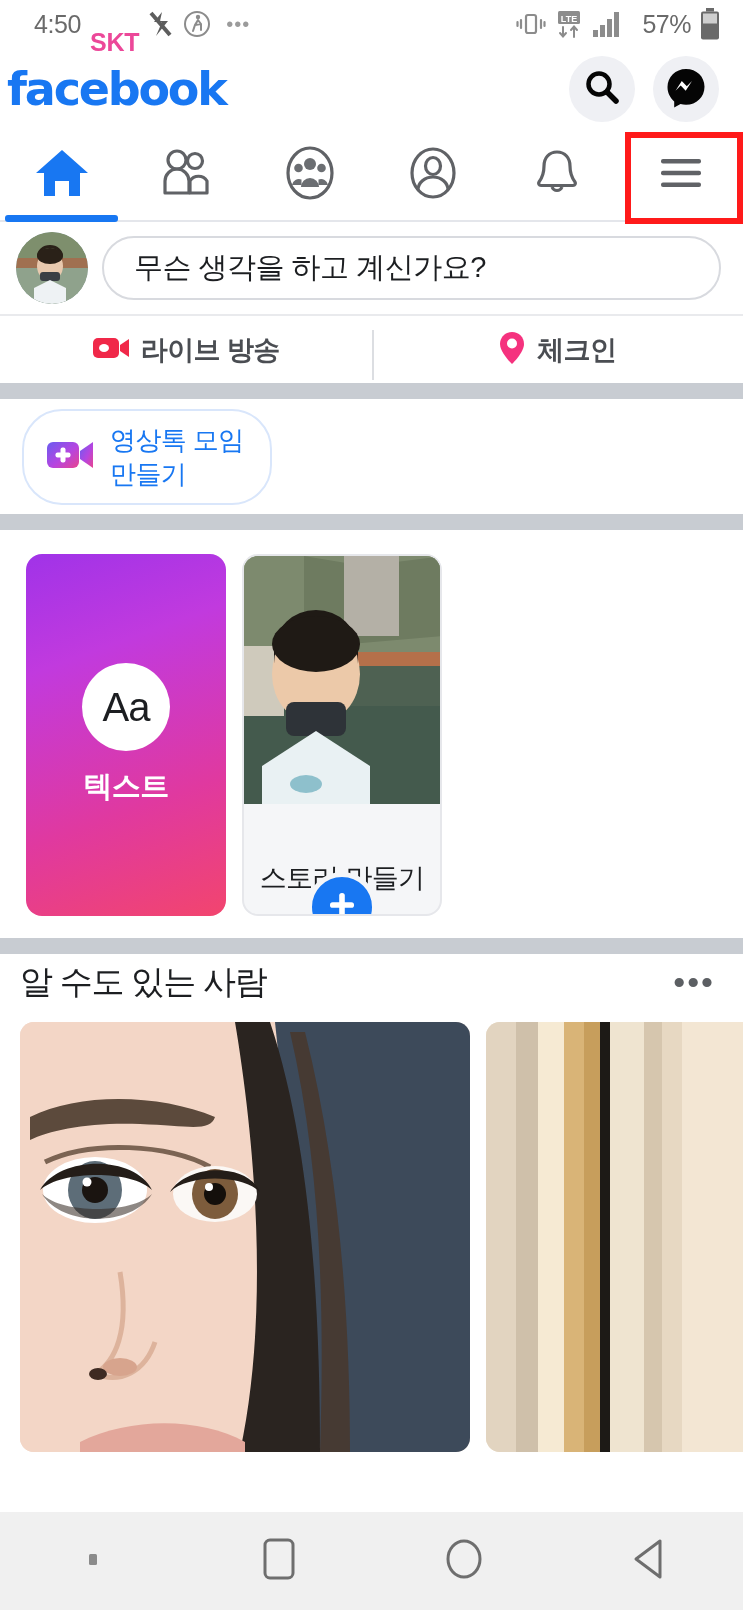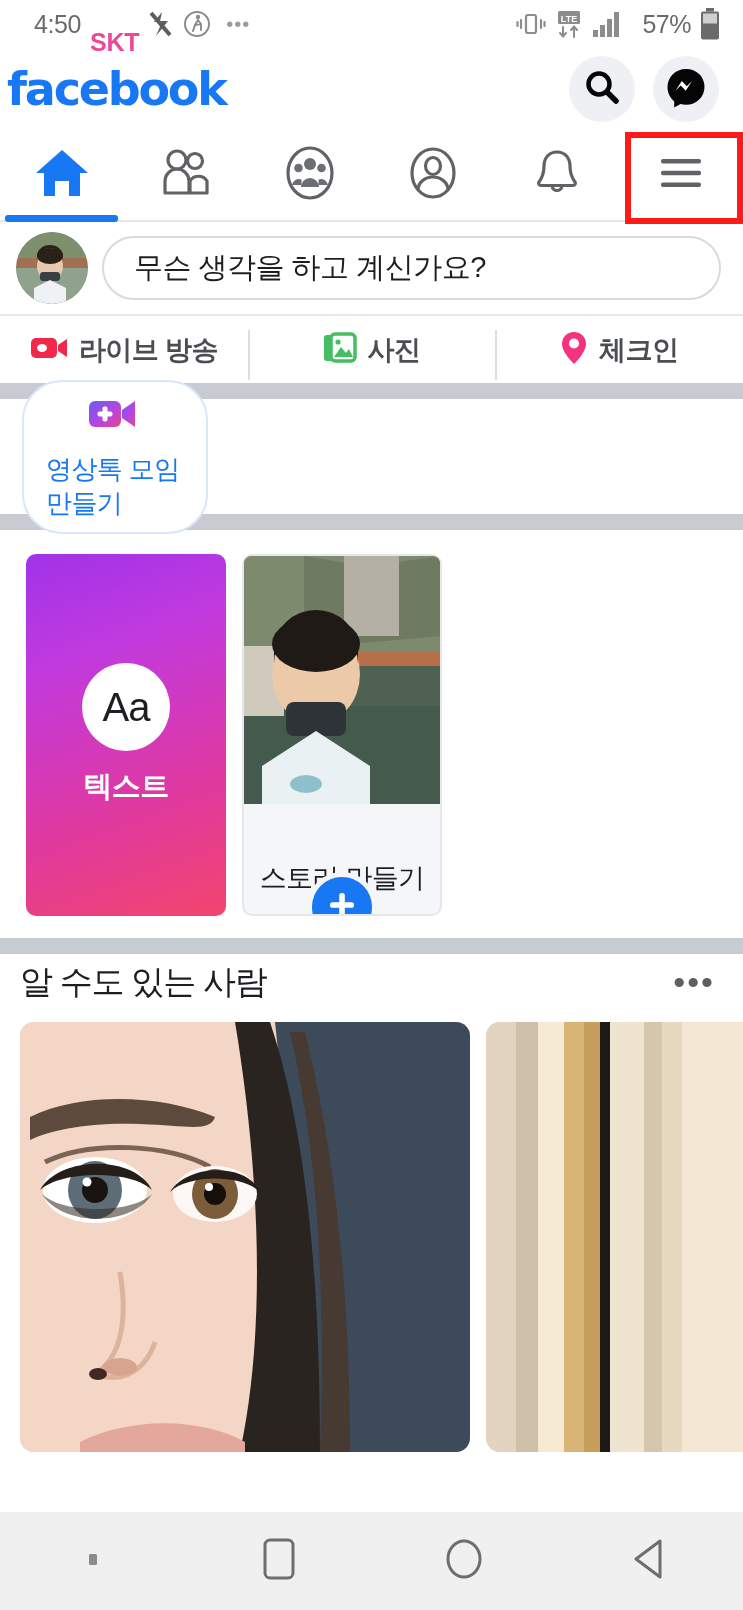--- a/index.html
+++ b/index.html
@@ -115,29 +115,28 @@
   
   .band{ width:100%; height:16px; background:#c8ccd2; }
 
   
   .rooms{ width:100%; height:115px; background:#fff; display:flex; align-items:center; padding-left:22px;}
   .room-btn{
     display:flex; align-items:center; gap:14px;
     border:2px solid #d9e6fb; border-radius:40px;
     padding:12px 26px 12px 22px;
     background:#fff;
-    flex-direction:column;
   }
   .room-label{ font-size:26px; color:#1877F2; line-height:34px; letter-spacing:-0.6px; }
 
   
   .stories{ width:100%; background:#fff; padding:24px 0 22px 26px; display:flex; gap:16px; }
   .story-card{
     width:200px; height:362px;
-    border-radius:10px; overflow:hidden;
+    border-radius:16px; overflow:hidden;
     position:relative; flex-shrink:0;
   }
   .story-text-card{
     background:linear-gradient(160deg,#a033e8 0%,#c13ade 28%,#e0399f 68%,#f2456e 100%);
     display:flex; flex-direction:column; align-items:center; justify-content:center;
     gap:16px;
   }
   .aa-circle{
     width:88px; height:88px; border-radius:50%;
     background:#fff; display:flex; align-items:center; justify-content:center;
@@ -359,31 +358,20 @@
 <div class="action-row">
   <div class="action-btn">
     <span>
       <svg width="38" height="30" viewBox="0 0 38 30">
           <rect x="1" y="5" width="26" height="20" rx="5" fill="#F02849"></rect>
           <path d="M28 12 L37 6 L37 24 L28 18 Z" fill="#F02849"></path>
           <ellipse cx="12" cy="15" rx="5" ry="4" fill="#ffffff"></ellipse>
         </svg>
     </span>
     <span class="action-label">라이브 방송</span>
-  </div>
-  <div class="action-btn">
-    <span>
-      <svg width="34" height="32" viewBox="0 0 34 32">
-          <rect x="1" y="3" width="11" height="26" rx="3" fill="#45BD62"></rect>
-          <rect x="8" y="2" width="24" height="27" rx="4" fill="#ffffff" stroke="#45BD62" stroke-width="3.5"></rect>
-          <path d="M11 25 L18 15 L23 21 L26 17 L30 25 Z" fill="#45BD62"></path>
-          <circle cx="15" cy="10" r="2.6" fill="#45BD62"></circle>
-        </svg>
-    </span>
-    <span class="action-label">사진</span>
   </div>
   <div class="action-btn">
     <span>
       <svg width="28" height="34" viewBox="0 0 28 34">
           <path d="M14 1 C7 1 2 6.2 2 13 c0 8.6 12 20 12 20 s12 -11.4 12 -20 c0 -6.8 -5 -12 -12 -12 z" fill="#F5327E"></path>
           <circle cx="14" cy="12.5" r="5" fill="#ffffff"></circle>
         </svg>
     </span>
     <span class="action-label">체크인</span>
   </div>

